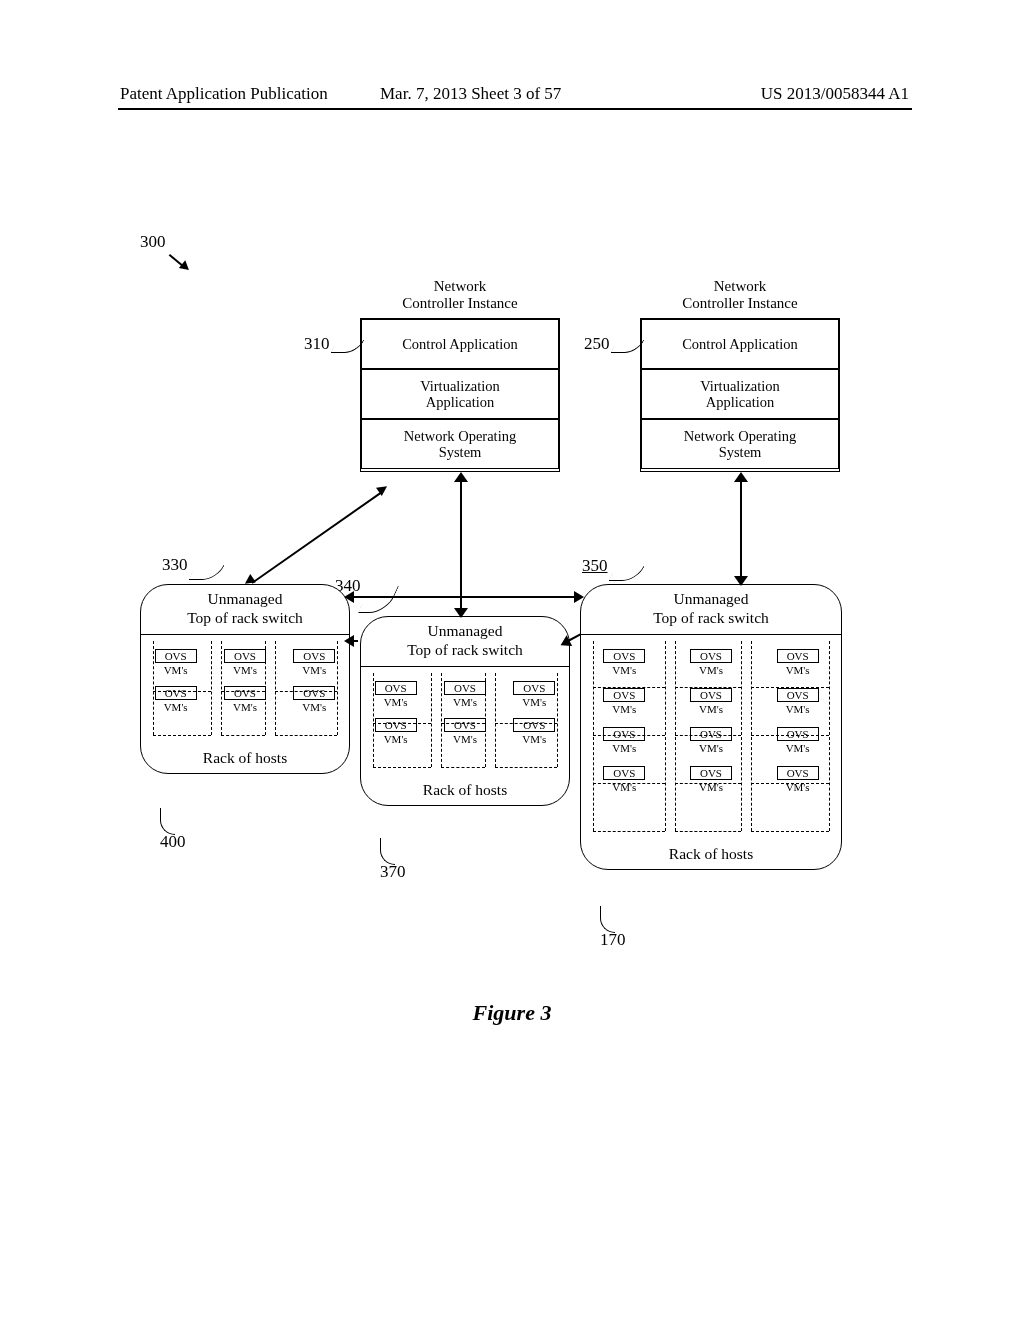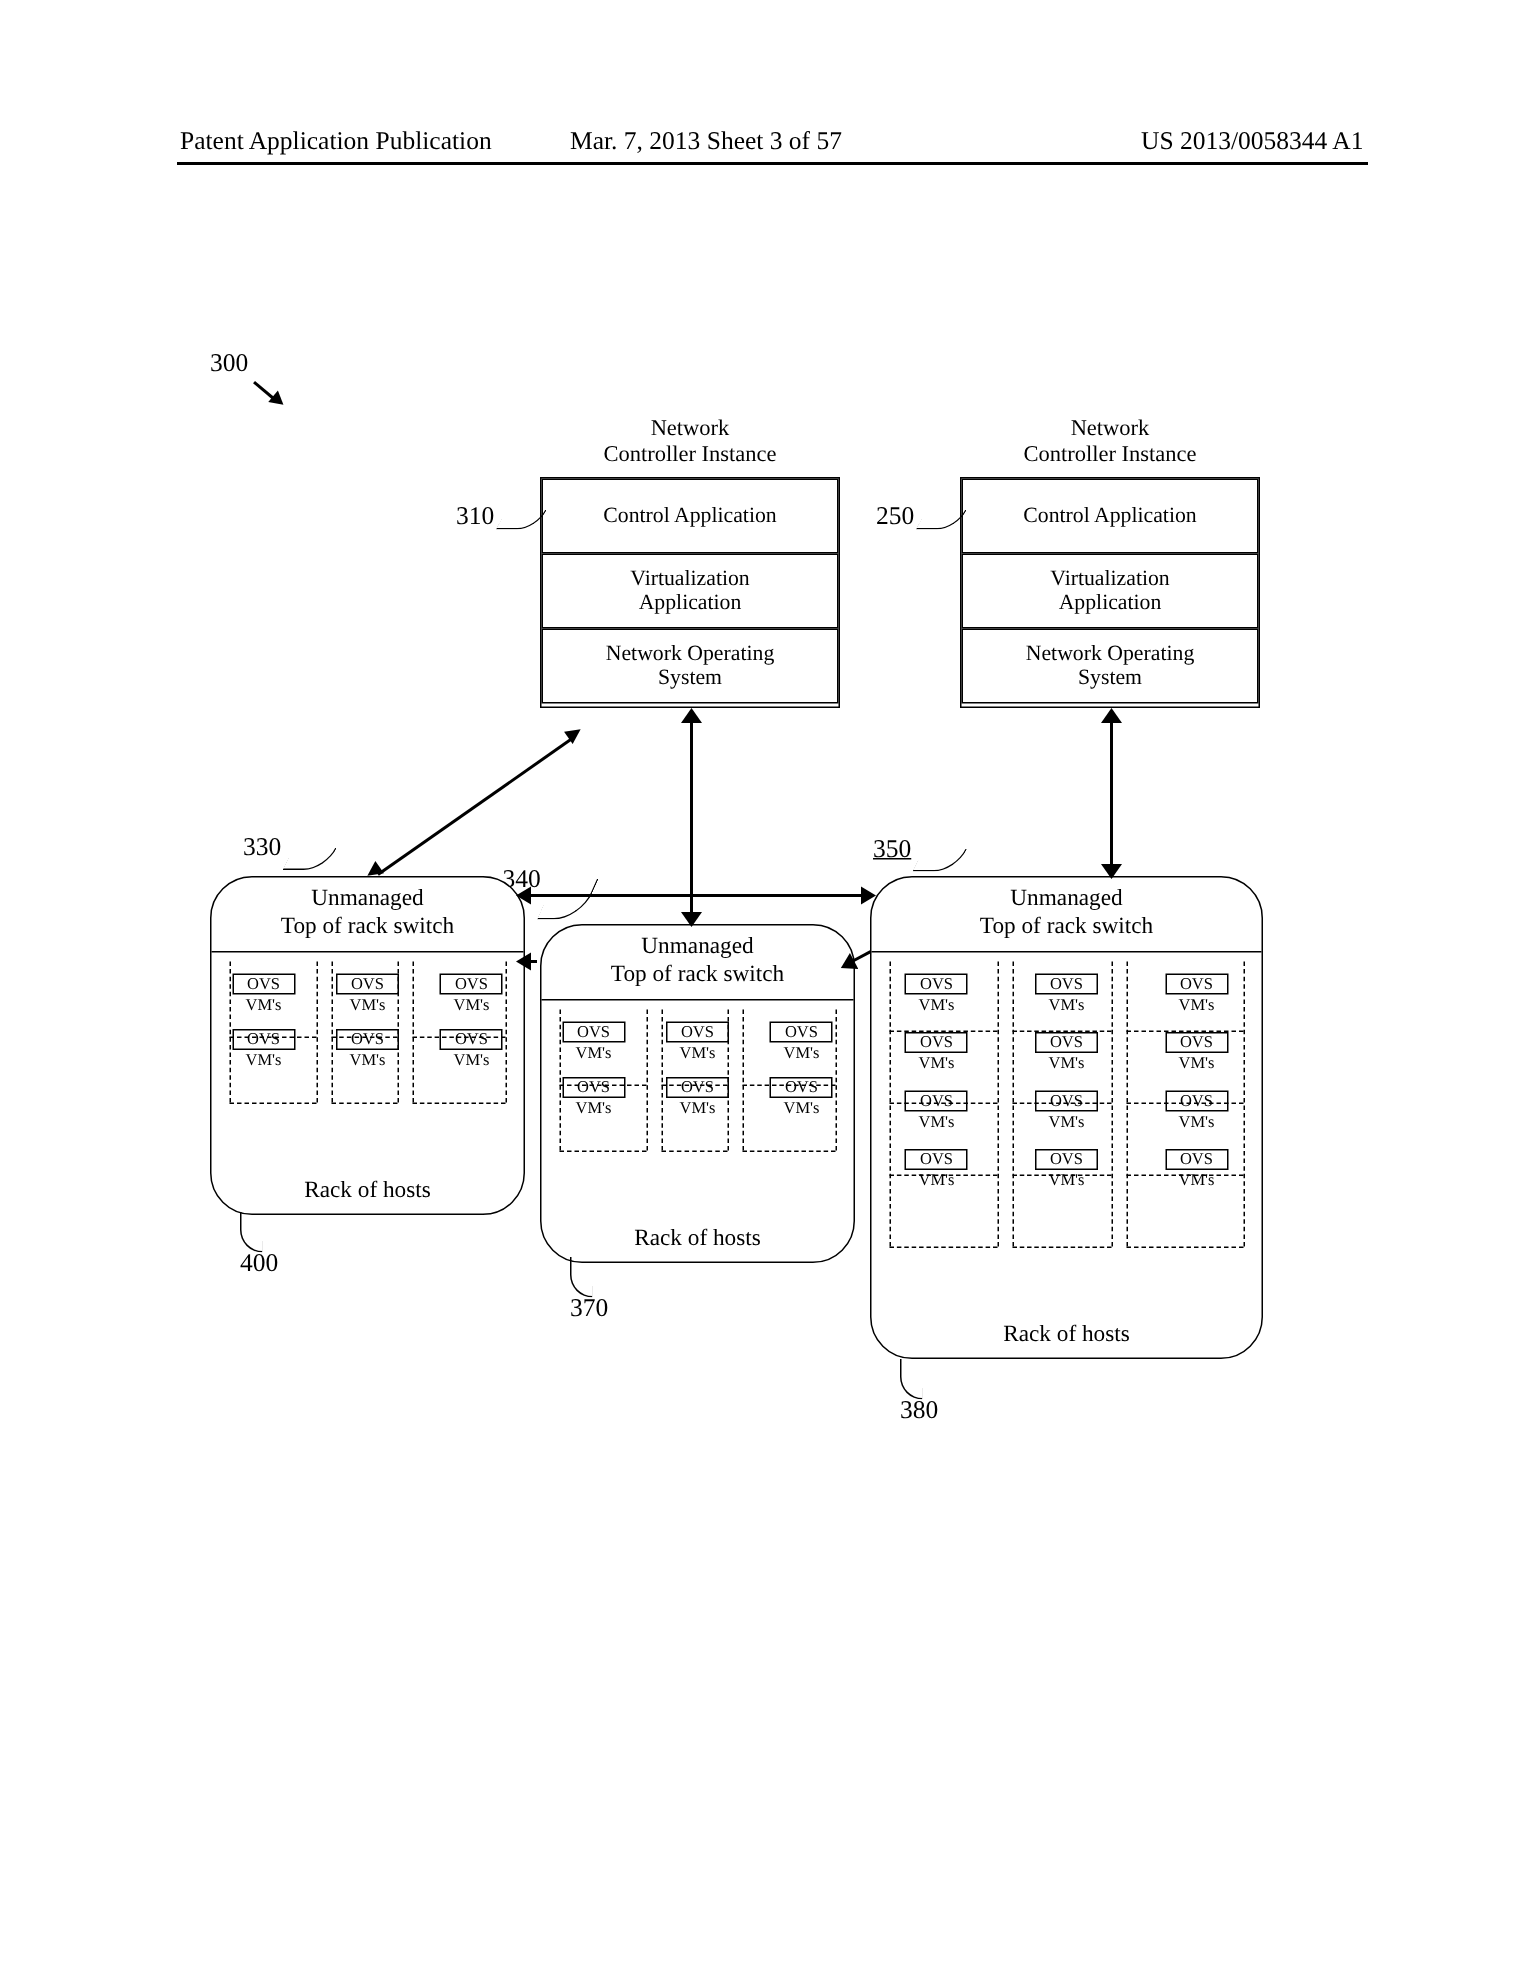--- a/index.html
+++ b/index.html
@@ -62,21 +62,21 @@
     text-align:center;
   }
   .ovs {
     border:1px solid #000;
     font-size:11px;
     padding:0px 2px;
     margin:0 auto 1px;
     width:36px;
   }
   .vms { font-size:11px; }
-  .rack-label { text-align:center; font-size:15.5px; padding:8px 0 6px;margin-top:36px; }
+  .rack-label { text-align:center; font-size:15.5px; padding:8px 0 6px; }
 
   .dashed-col {
     position:absolute;
     border-left:1.5px dashed #000;
   }
   .dashed-row {
     position:absolute;
     border-top:1.5px dashed #000;
   }
 
@@ -327,21 +327,21 @@
             <div class="vms">VM's</div>
           </div>
         <div class="host">
             <div class="ovs">OVS</div>
             <div class="vms">VM's</div>
           </div>
       </div>
     </div>
     <div class="rack-label">Rack of hosts</div>
   </div>
-  <div class="abs lbl" style="left:600px; top:930px;">380</div>
+  <div class="abs lbl" style="left:600px; top:930px;">170</div>
   <div class="abs" style="left:600px; top:906px; width:14px; height:26px; border:1.5px solid #000; border-right:none; border-top:none; border-radius:0 0 0 16px;"></div>
 
   <div class="abs" style="left:252px; top:582px; width:158px; height:2px; background:#000; transform:rotate(-35deg); transform-origin:left center;"></div>
   <div class="arrowhead abs" style="left:244px; top:576px; border-width:5px 10px 5px 0; border-color:transparent #000 transparent transparent; transform:rotate(-35deg);"></div>
   <div class="arrowhead abs" style="left:378px; top:484px; border-width:5px 0 5px 10px; border-color:transparent transparent transparent #000; transform:rotate(-35deg);"></div>
 
   <div class="abs line line-v" style="left:460px; top:482px; height:126px;"></div>
   <div class="arrowhead abs" style="left:454px; top:472px; border-width:0 7px 10px 7px; border-color:transparent transparent #000 transparent;"></div>
   <div class="arrowhead abs" style="left:454px; top:608px; border-width:10px 7px 0 7px; border-color:#000 transparent transparent transparent;"></div>
 
@@ -353,14 +353,15 @@
 
   <div class="arrowhead abs" style="left:344px; top:635px; border-width:6px 10px 6px 0; border-color:transparent #000 transparent transparent;"></div>
 
   <div class="abs" style="left:568px; top:640px; width:14px; height:2px; background:#000; transform:rotate(-28deg); transform-origin:left center;"></div>
   <div class="arrowhead abs" style="left:560px; top:637px; border-width:6px 10px 6px 0; border-color:transparent #000 transparent transparent; transform:rotate(-28deg);"></div>
 
   <div class="abs line line-h" style="left:354px; top:596px; width:222px;"></div>
   <div class="arrowhead abs" style="left:344px; top:591px; border-width:6px 10px 6px 0; border-color:transparent #000 transparent transparent;"></div>
   <div class="arrowhead abs" style="left:574px; top:591px; border-width:6px 0 6px 10px; border-color:transparent transparent transparent #000;"></div>
 
+  <div class="figcap" style="top:1000px;">Figure 3</div>
 
 </div>
 
 </body></html>

